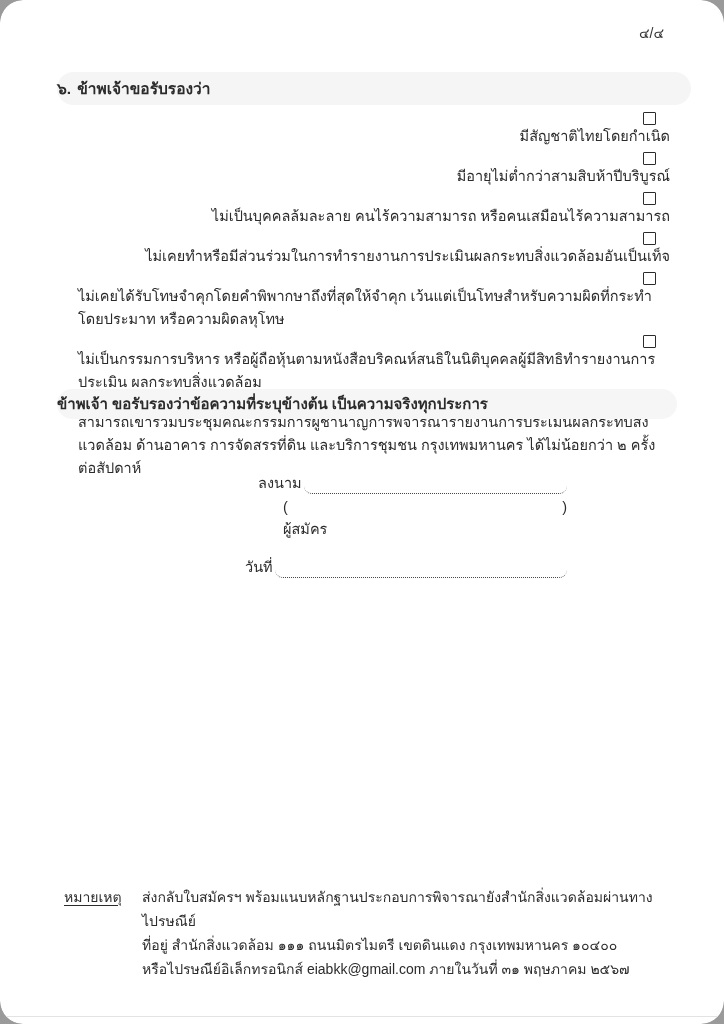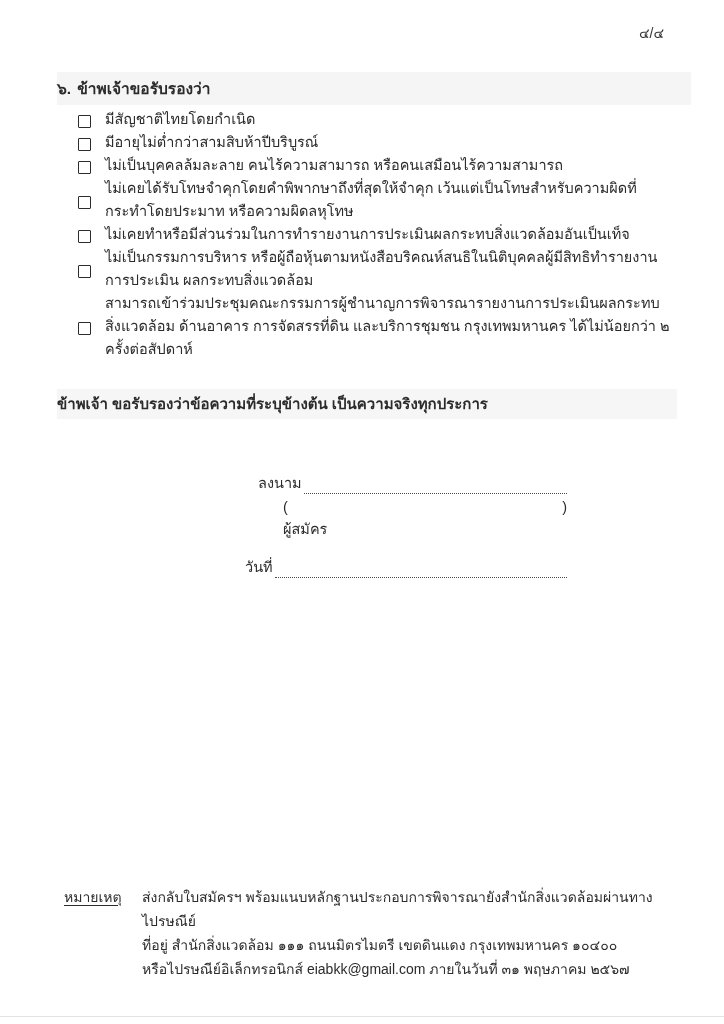--- a/index.html
+++ b/index.html
@@ -1,15 +1,15 @@
 <!DOCTYPE html>
 <html><head>
 <meta charset="utf-8">
 <style>
-  * { margin: 0; padding: 0; box-sizing: border-box; }
+  * { margin: 0; padding: 0; box-sizing: border-box; border-radius: 23px; }
   html, body { background: #9a9a9a; }
   .page {
     position: relative;
     width: 724px;
     height: 1024px;
     background: #ffffff;
     font-family: "Liberation Sans", "DejaVu Sans", sans-serif;
     color: #2b2b2b;
     overflow: hidden;
   }
@@ -34,21 +34,22 @@
   .checklist {
     position: absolute;
     top: 108px;
     left: 78px;
     width: 592px;
     font-size: 14.5px;
     line-height: 23px;
   }
   .check-item {
     display: flex;
-    align-items: center;
+    align-items: flex-end;
+    flex-direction: column;
   }
   .checkbox {
     flex: 0 0 13px;
     width: 13px;
     height: 13px;
     border: 1.4px solid #2b2b2b;
     border-radius: 1px;
     margin-top: 4px;
     margin-right: 14px;
     background: #fff;
@@ -141,25 +142,25 @@
     <div class="check-item">
       <div class="checkbox"></div>
       <div class="check-label">มีอายุไม่ต่ำกว่าสามสิบห้าปีบริบูรณ์</div>
     </div>
     <div class="check-item">
       <div class="checkbox"></div>
       <div class="check-label">ไม่เป็นบุคคลล้มละลาย คนไร้ความสามารถ หรือคนเสมือนไร้ความสามารถ</div>
     </div>
     <div class="check-item">
       <div class="checkbox"></div>
-      <div class="check-label">ไม่เคยได้รับโทษจำคุกโดยคำพิพากษาถึงที่สุดให้จำคุก เว้นแต่เป็นโทษสำหรับความผิดที่กระทำโดยประมาท หรือความผิดลหุโทษ</div>
+      <div class="check-label">ไม่เคยทำหรือมีส่วนร่วมในการทำรายงานการประเมินผลกระทบสิ่งแวดล้อมอันเป็นเท็จ</div>
     </div>
     <div class="check-item">
       <div class="checkbox"></div>
-      <div class="check-label">ไม่เคยทำหรือมีส่วนร่วมในการทำรายงานการประเมินผลกระทบสิ่งแวดล้อมอันเป็นเท็จ</div>
+      <div class="check-label">ไม่เคยได้รับโทษจำคุกโดยคำพิพากษาถึงที่สุดให้จำคุก เว้นแต่เป็นโทษสำหรับความผิดที่กระทำโดยประมาท หรือความผิดลหุโทษ</div>
     </div>
     <div class="check-item">
       <div class="checkbox"></div>
       <div class="check-label">ไม่เป็นกรรมการบริหาร หรือผู้ถือหุ้นตามหนังสือบริคณห์สนธิในนิติบุคคลผู้มีสิทธิทำรายงานการประเมิน ผลกระทบสิ่งแวดล้อม</div>
     </div>
     <div class="check-item">
       <div class="checkbox"></div>
       <div class="check-label">สามารถเข้าร่วมประชุมคณะกรรมการผู้ชำนาญการพิจารณารายงานการประเมินผลกระทบสิ่งแวดล้อม ด้านอาคาร การจัดสรรที่ดิน และบริการชุมชน กรุงเทพมหานคร ได้ไม่น้อยกว่า ๒ ครั้งต่อสัปดาห์</div>
     </div>
   </div>

